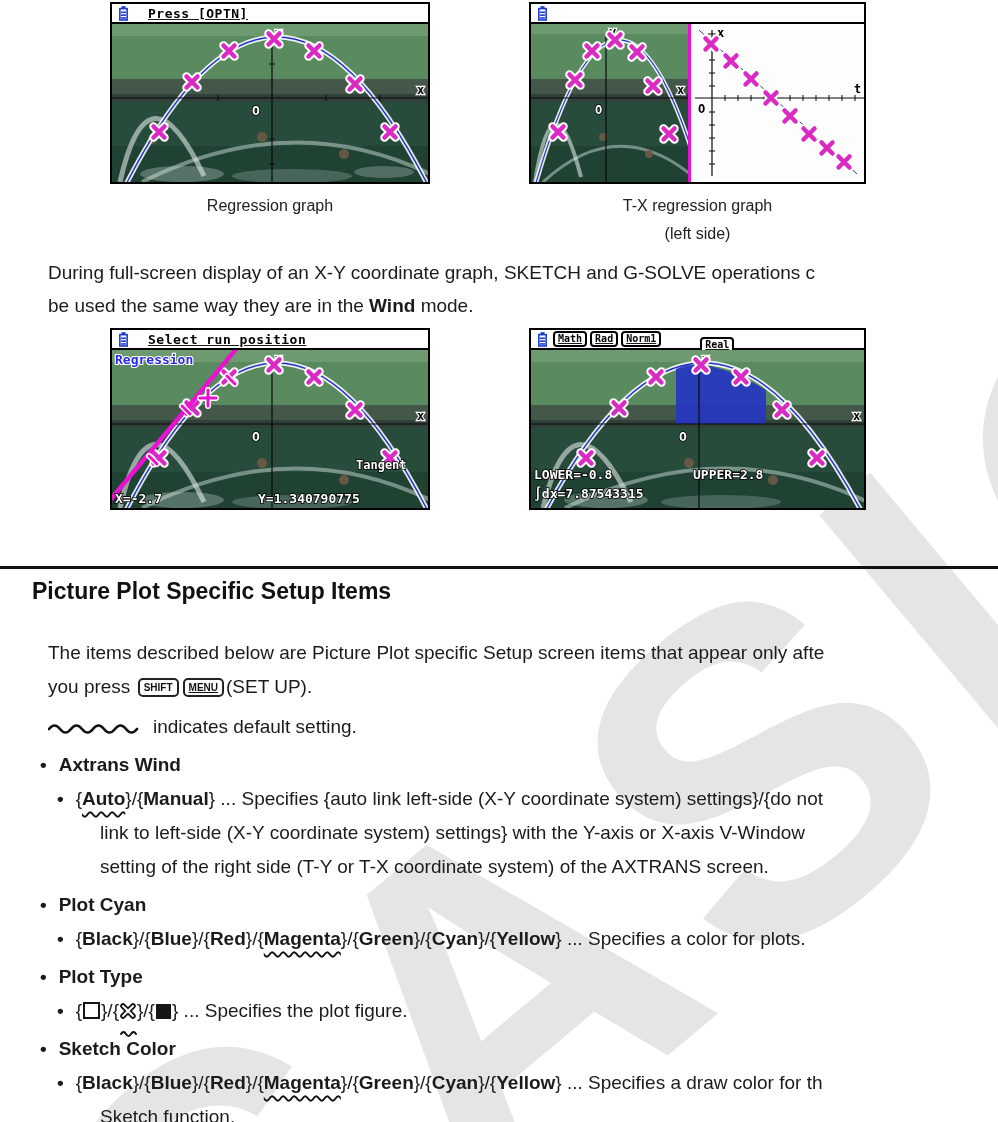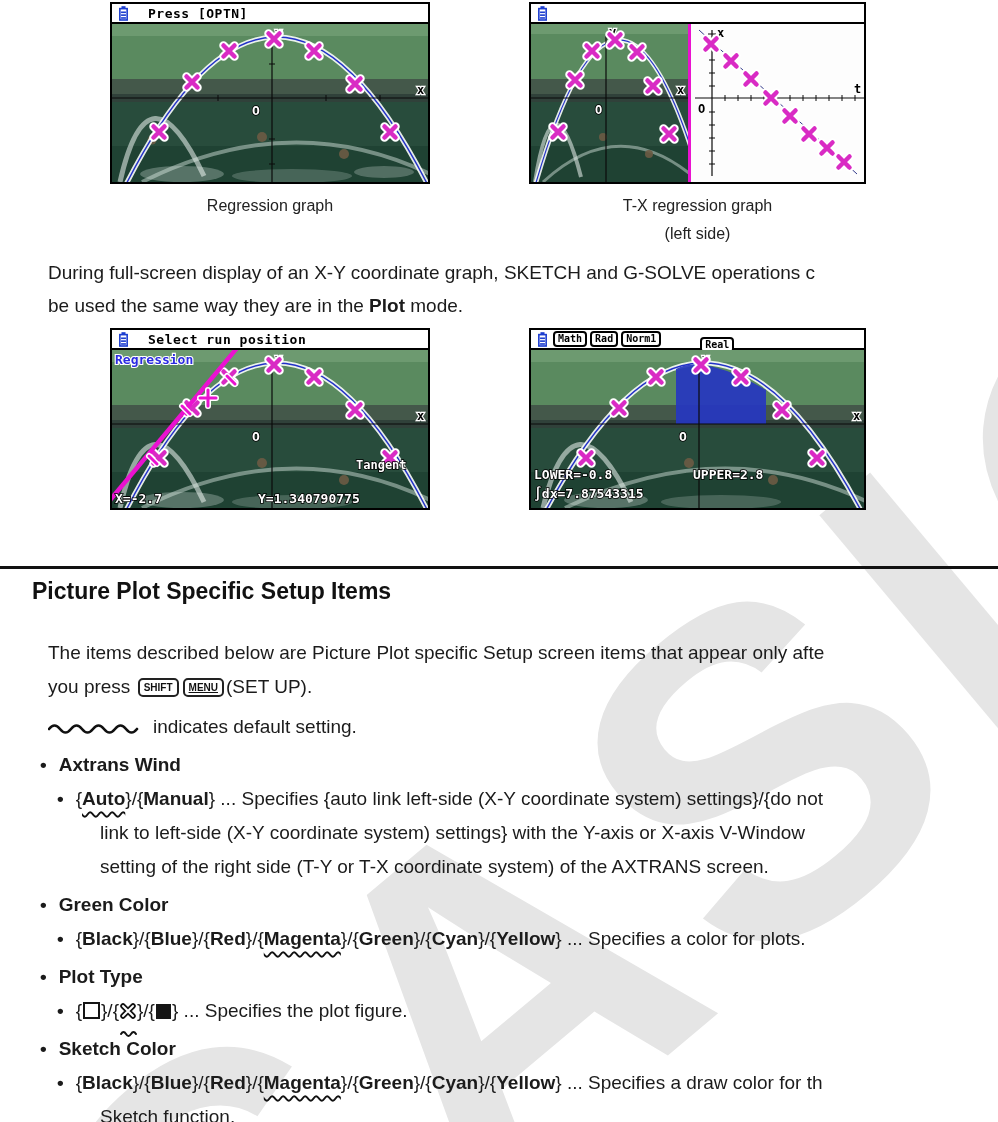--- a/index.html
+++ b/index.html
@@ -3,21 +3,21 @@
 <meta charset="utf-8">
 <style>
   html,body{margin:0;padding:0;background:#fff;}
   .page{position:relative;width:998px;height:1122px;overflow:hidden;
         font-family:"Liberation Sans",sans-serif;color:#1b1b1b;background:#fff;}
   .watermark{position:absolute;left:-50px;top:1150px;transform:rotate(-40deg);
         transform-origin:0 0;font-size:460px;font-weight:bold;letter-spacing:24px;
         color:#e5e5e5;line-height:1;white-space:nowrap;}
   
   .screen{position:absolute;border:2px solid #000;background:#fff;box-sizing:border-box;}
-  .sbar{height:20px;background:#fff;border-bottom:2px solid #000;display:flex;align-items:center;padding-left:5px;box-sizing:border-box;}
+  .sbar{height:20px;background:#fff;border-bottom:2px solid #000;display:flex;align-items:center;padding-left:5px;box-sizing:border-box;text-decoration:underline;}
   .stext{font:bold 13px "DejaVu Sans Mono",monospace;color:#000;margin-left:18px;letter-spacing:0.5px;}
   .badge{display:inline-block;border:2px solid #000;border-radius:4px;background:#fff;
          font:bold 10px "DejaVu Sans Mono",monospace;line-height:12px;padding:0 3px;margin-right:3px;color:#000;}
   .badge.real{margin-left:36px;margin-top:12px;}
   .gfx{display:block;}
   svg .t-dark{fill:#000;stroke:#fff;stroke-width:2.4;paint-order:stroke;font:bold 12px "DejaVu Sans Mono",monospace;}
   svg .t-light{fill:#fff;stroke:#000;stroke-width:1.6;paint-order:stroke;font:bold 13px "DejaVu Sans Mono",monospace;}
   svg .t-light.sm{font-size:12px;}
   svg .t-plain{fill:#000;font:bold 12px "DejaVu Sans Mono",monospace;}
   svg .t-blue{fill:#2b2be0;stroke:#fff;stroke-width:2.2;paint-order:stroke;font:bold 13px "DejaVu Sans Mono",monospace;}
@@ -213,21 +213,21 @@
   <div class="caption" style="left:110px;width:320px;top:192px;">
     <span>Regression graph</span>
   </div>
   <div class="caption" style="left:529px;width:337px;top:192px;">
     <div>T-X regression graph</div>
     <div>(left side)</div>
   </div>
 
   <div class="intro">
     <div class="bodyline">During full-screen display of an X-Y coordinate graph, SKETCH and G-SOLVE operations c</div>
-    <div class="bodyline"><span>be used the same way they are in the </span><b>Plot</b><span> mode.</span></div>
+    <div class="bodyline"><span>be used the same way they are in the </span><b>Wind</b><span> mode.</span></div>
   </div>
 
   <div class="screen" style="left:110px;top:328px;width:320px;">
     <div class="sbar">
       <svg width="13" height="17" viewBox="0 0 16 20">
         <rect x="3.5" y="4" width="9" height="14" fill="#fff" stroke="#1d3ed0" stroke-width="2"></rect>
         <rect x="5.5" y="1" width="5" height="3" fill="#1d3ed0"></rect>
         <rect x="5" y="7.5" width="6" height="2" fill="#1d3ed0"></rect>
         <rect x="5" y="11" width="6" height="2" fill="#1d3ed0"></rect>
         <rect x="5" y="14.5" width="6" height="2" fill="#1d3ed0"></rect>
@@ -359,21 +359,21 @@
       <svg class="wavesvg" width="95" height="14" viewBox="0 0 95 14">
         <path d="M1,8 Q6.5,1 12,8 T23,8 T34,8 T45,8 T56,8 T67,8 T78,8 T89,8" stroke="#111" stroke-width="2.6" fill="none" stroke-linecap="round"></path>
       </svg><span>indicates default setting.</span>
     </div>
 
     <div class="line ml40 mt4"><span class="bullet">•</span><span class="item-title">Axtrans Wind</span></div>
     <div class="line ml57"><span class="bullet">•</span><span>{<b class="squig">Auto</b>}/{<b>Manual</b>} ... Specifies {auto link left-side (X-Y coordinate system) settings}/{do not</span></div>
     <div class="line ml100">link to left-side (X-Y coordinate system) settings} with the Y-axis or X-axis V-Window</div>
     <div class="line ml100">setting of the right side (T-Y or T-X coordinate system) of the AXTRANS screen.</div>
 
-    <div class="line ml40 mt4"><span class="bullet">•</span><span class="item-title">Green Color</span></div>
+    <div class="line ml40 mt4"><span class="bullet">•</span><span class="item-title">Plot Cyan</span></div>
     <div class="line ml57"><span class="bullet">•</span><span>{<b>Black</b>}/{<b>Blue</b>}/{<b>Red</b>}/{<b class="squig">Magenta</b>}/{<b>Green</b>}/{<b>Cyan</b>}/{<b>Yellow</b>} ... Specifies a color for plots.</span></div>
 
     <div class="line ml40 mt4"><span class="bullet">•</span><span class="item-title">Plot Type</span></div>
     <div class="line ml57">
       <span class="bullet">•</span><span>{</span><span class="sq-empty"></span><span>}/{</span><span class="icon-squig"><svg class="crossicon" width="18" height="18" viewBox="0 0 18 18">
             <path d="M4,4 L14,14 M4,14 L14,4" stroke="#111" stroke-width="5.5" stroke-linecap="round" fill="none"></path>
             <path d="M4,4 L14,14 M4,14 L14,4" stroke="#fff" stroke-width="2" stroke-linecap="round" fill="none"></path>
           </svg><svg class="wave" width="18" height="8" viewBox="0 0 18 8">
             <path d="M1,5 Q3.5,1 6,5 T11,5 T16,5" stroke="#111" stroke-width="2" fill="none" stroke-linecap="round"></path>
           </svg></span><span>}/{</span><span class="sq-fill"></span><span>} ... Specifies the plot figure.</span>

